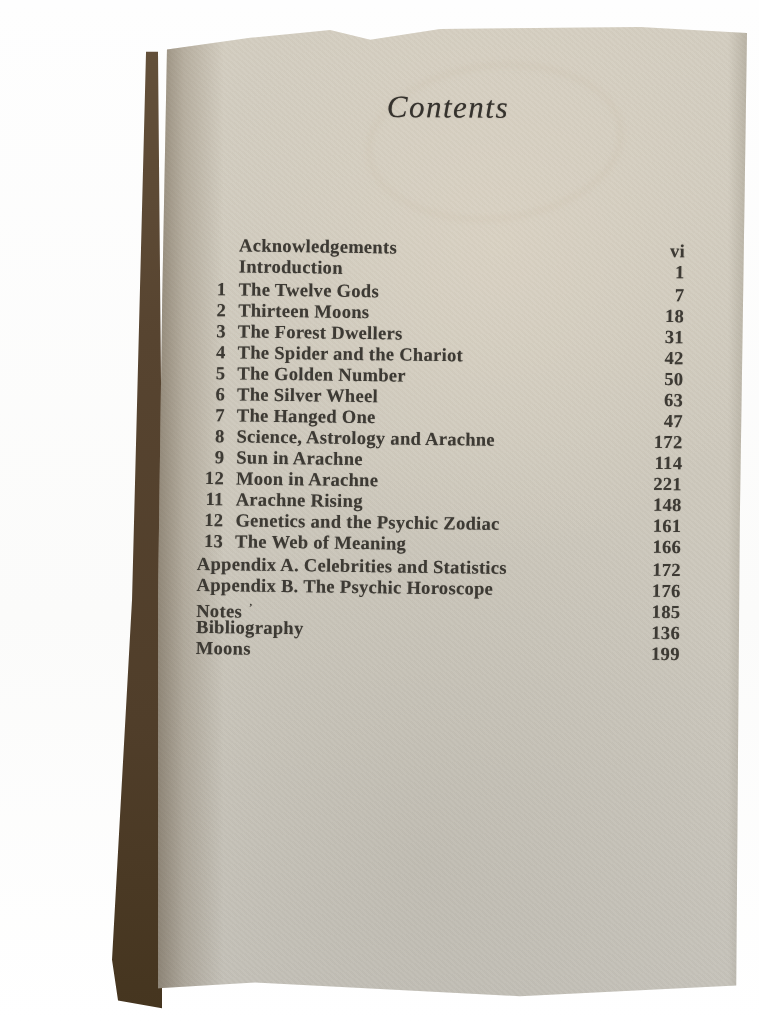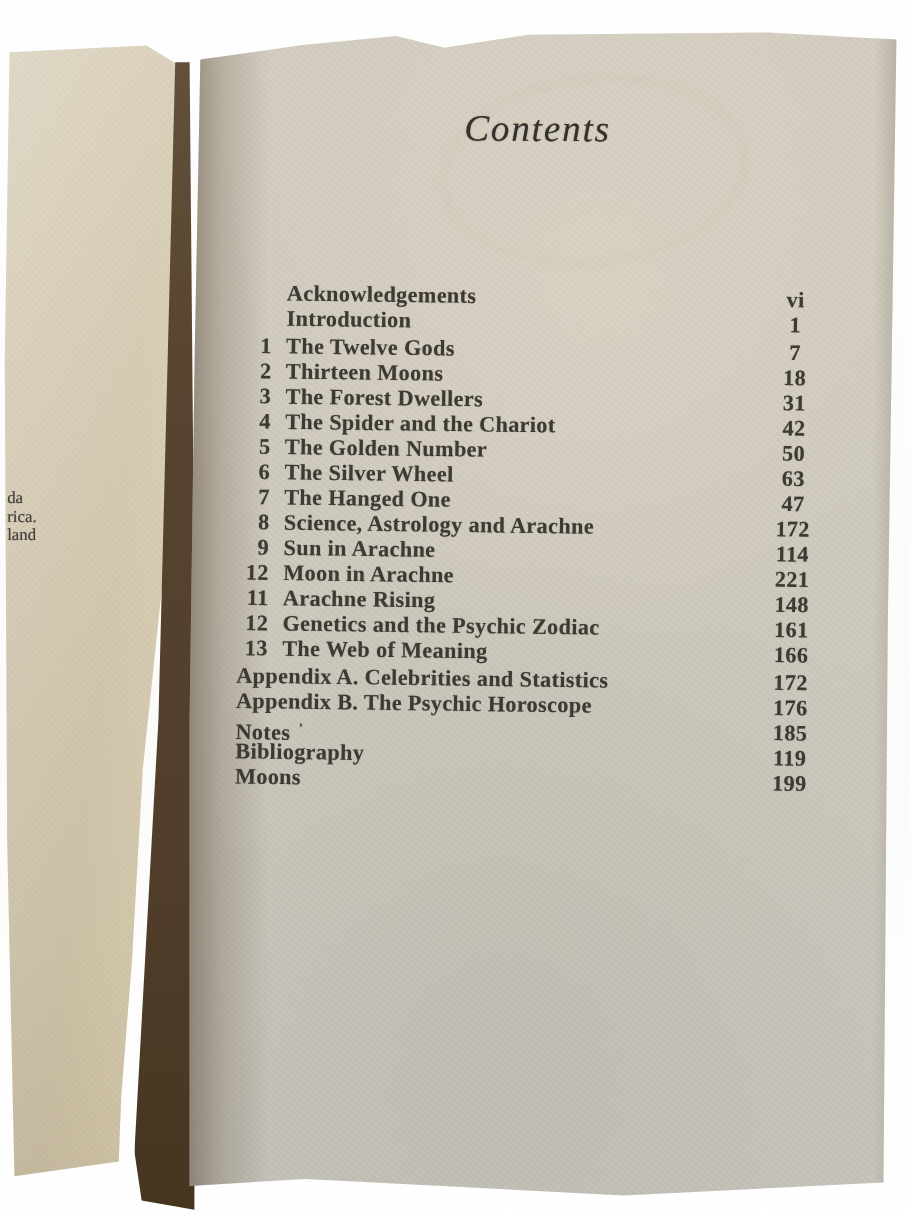--- a/index.html
+++ b/index.html
@@ -111,42 +111,35 @@
   }
   .row {
     display: grid;
     grid-template-columns: 26px 1fr 44px;
     line-height: 21px;
     height: 21px;
     white-space: nowrap;
   }
   .row .num { text-align: right; }
   .row .t { padding-left: 12px; overflow: visible; }
-  .row .pg { text-align: center; }
+  .row .pg { text-align: right; }
   .row.flush .t { grid-column: 1 / 3; padding-left: 0; }
   .row.gap { margin-top: 2px; }
   .mark {
     font-size: 10px;
     vertical-align: 7px;
     margin-left: 7px;
     letter-spacing: 0;
   }
 </style>
 </head>
 <body>
 
 <div class="photo">
 
-  <div class="left-page">
-    <div class="fragments">
-      <div>da</div>
-      <div>rica.</div>
-      <div>land</div>
-    </div>
-  </div>
 
   <div class="spine"></div>
 
   <div class="right-page">
     <div class="gutter-shade"></div>
     <div class="right-edge-shade"></div>
     <div class="stain"></div>
     <div class="page-inner">
       <h1 class="title">Contents</h1>
       <div class="toc">
@@ -254,21 +247,21 @@
 
   <div class="row flush">
 
     <span class="t"><span class="t-text">Notes</span><span class="mark">ʼ</span></span>
     <span class="pg">185</span>
   </div>
 
   <div class="row flush">
 
     <span class="t"><span class="t-text">Bibliography</span></span>
-    <span class="pg">119</span>
+    <span class="pg">136</span>
   </div>
 
   <div class="row flush">
 
     <span class="t"><span class="t-text">Moons</span></span>
     <span class="pg">199</span>
   </div>
 </div>
     </div>
   </div>

